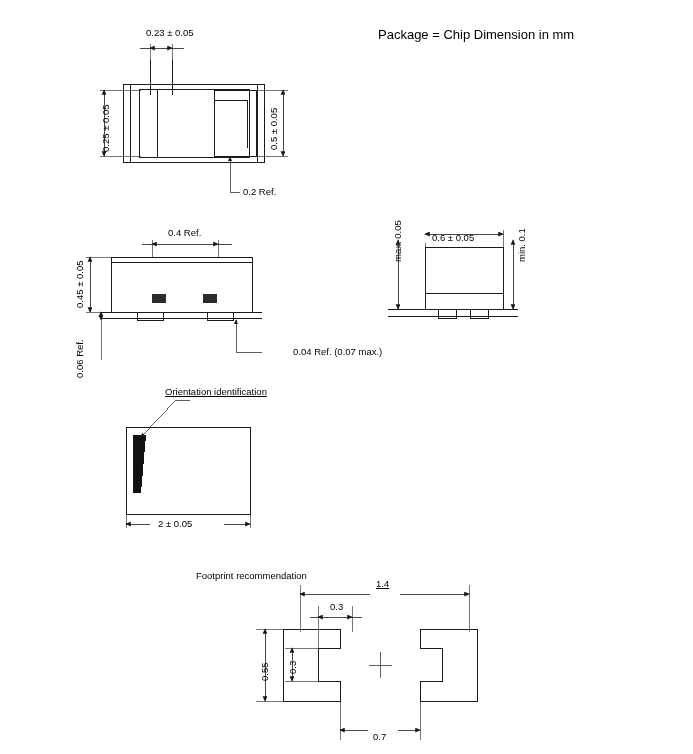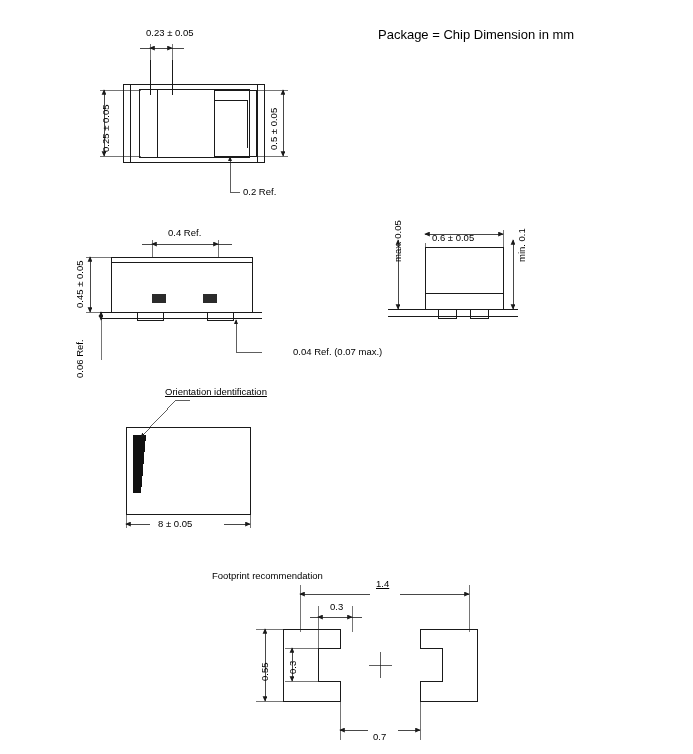--- a/index.html
+++ b/index.html
@@ -207,23 +207,23 @@
   <div class="lbl" style="left:265px; top:346px;margin-left:28px;">0.04 Ref. (0.07 max.)</div>
 
   <div class="lbl" style="left:432px; top:232px;">0.6 ± 0.05</div>
 
   <div class="lbl rot90" style="left:392px; top:262px;">max. 0.05</div>
 
   <div class="lbl rot90" style="left:516px; top:262px;">min. 0.1</div>
 
   <div class="lbl" style="left:165px; top:386px;text-decoration:underline;">Orientation identification</div>
 
-  <div class="lbl" style="left:158px; top:518px;">8 ± 0.05</div>
-
-  <div class="lbl" style="left:176px; top:570px;padding-left:36px;">Footprint recommendation</div>
+  <div class="lbl" style="left:158px; top:518px;">2 ± 0.05</div>
+
+  <div class="lbl" style="left:160px; top:570px;padding-left:36px;">Footprint recommendation</div>
 
   <div class="lbl" style="left:376px; top:578px;text-decoration:underline;">1.4</div>
 
   <div class="lbl" style="left:330px; top:601px;">0.3</div>
 
   <div class="lbl rot90" style="left:259px; top:681px;">0.55</div>
 
   <div class="lbl rot90" style="left:287px; top:674px;">0.3</div>
 
   <div class="lbl" style="left:373px; top:731px;">0.7</div>

